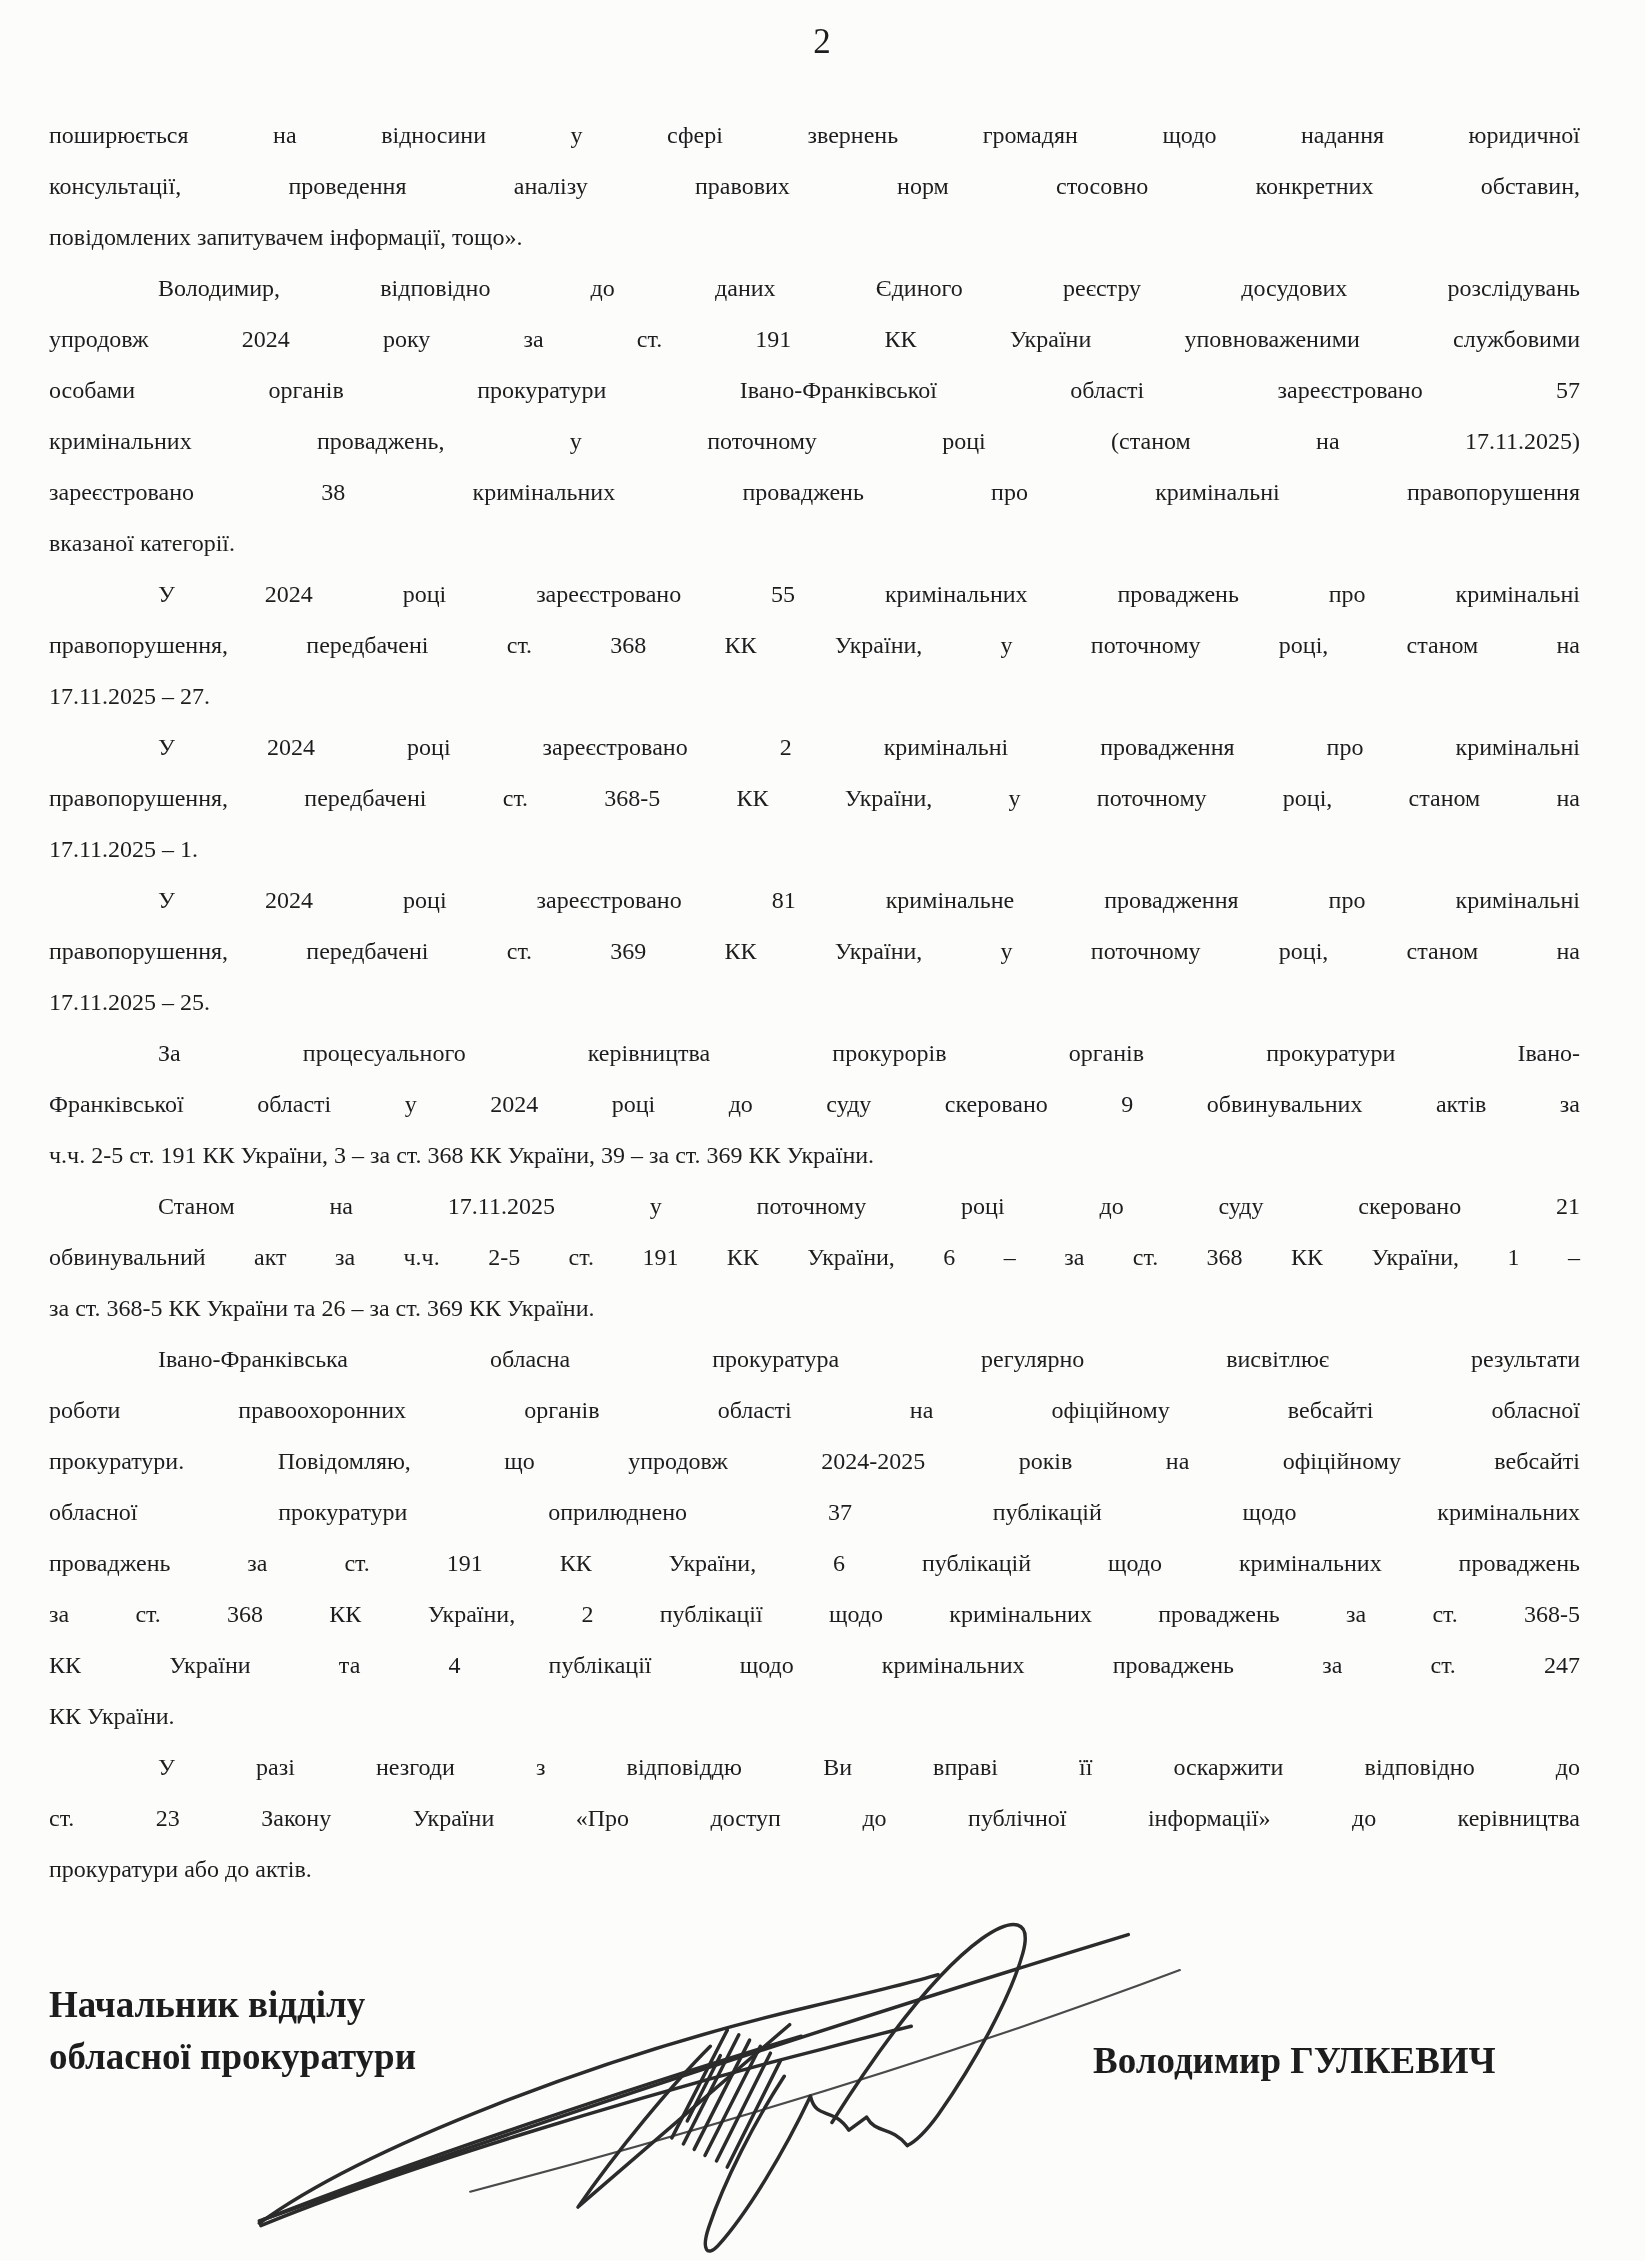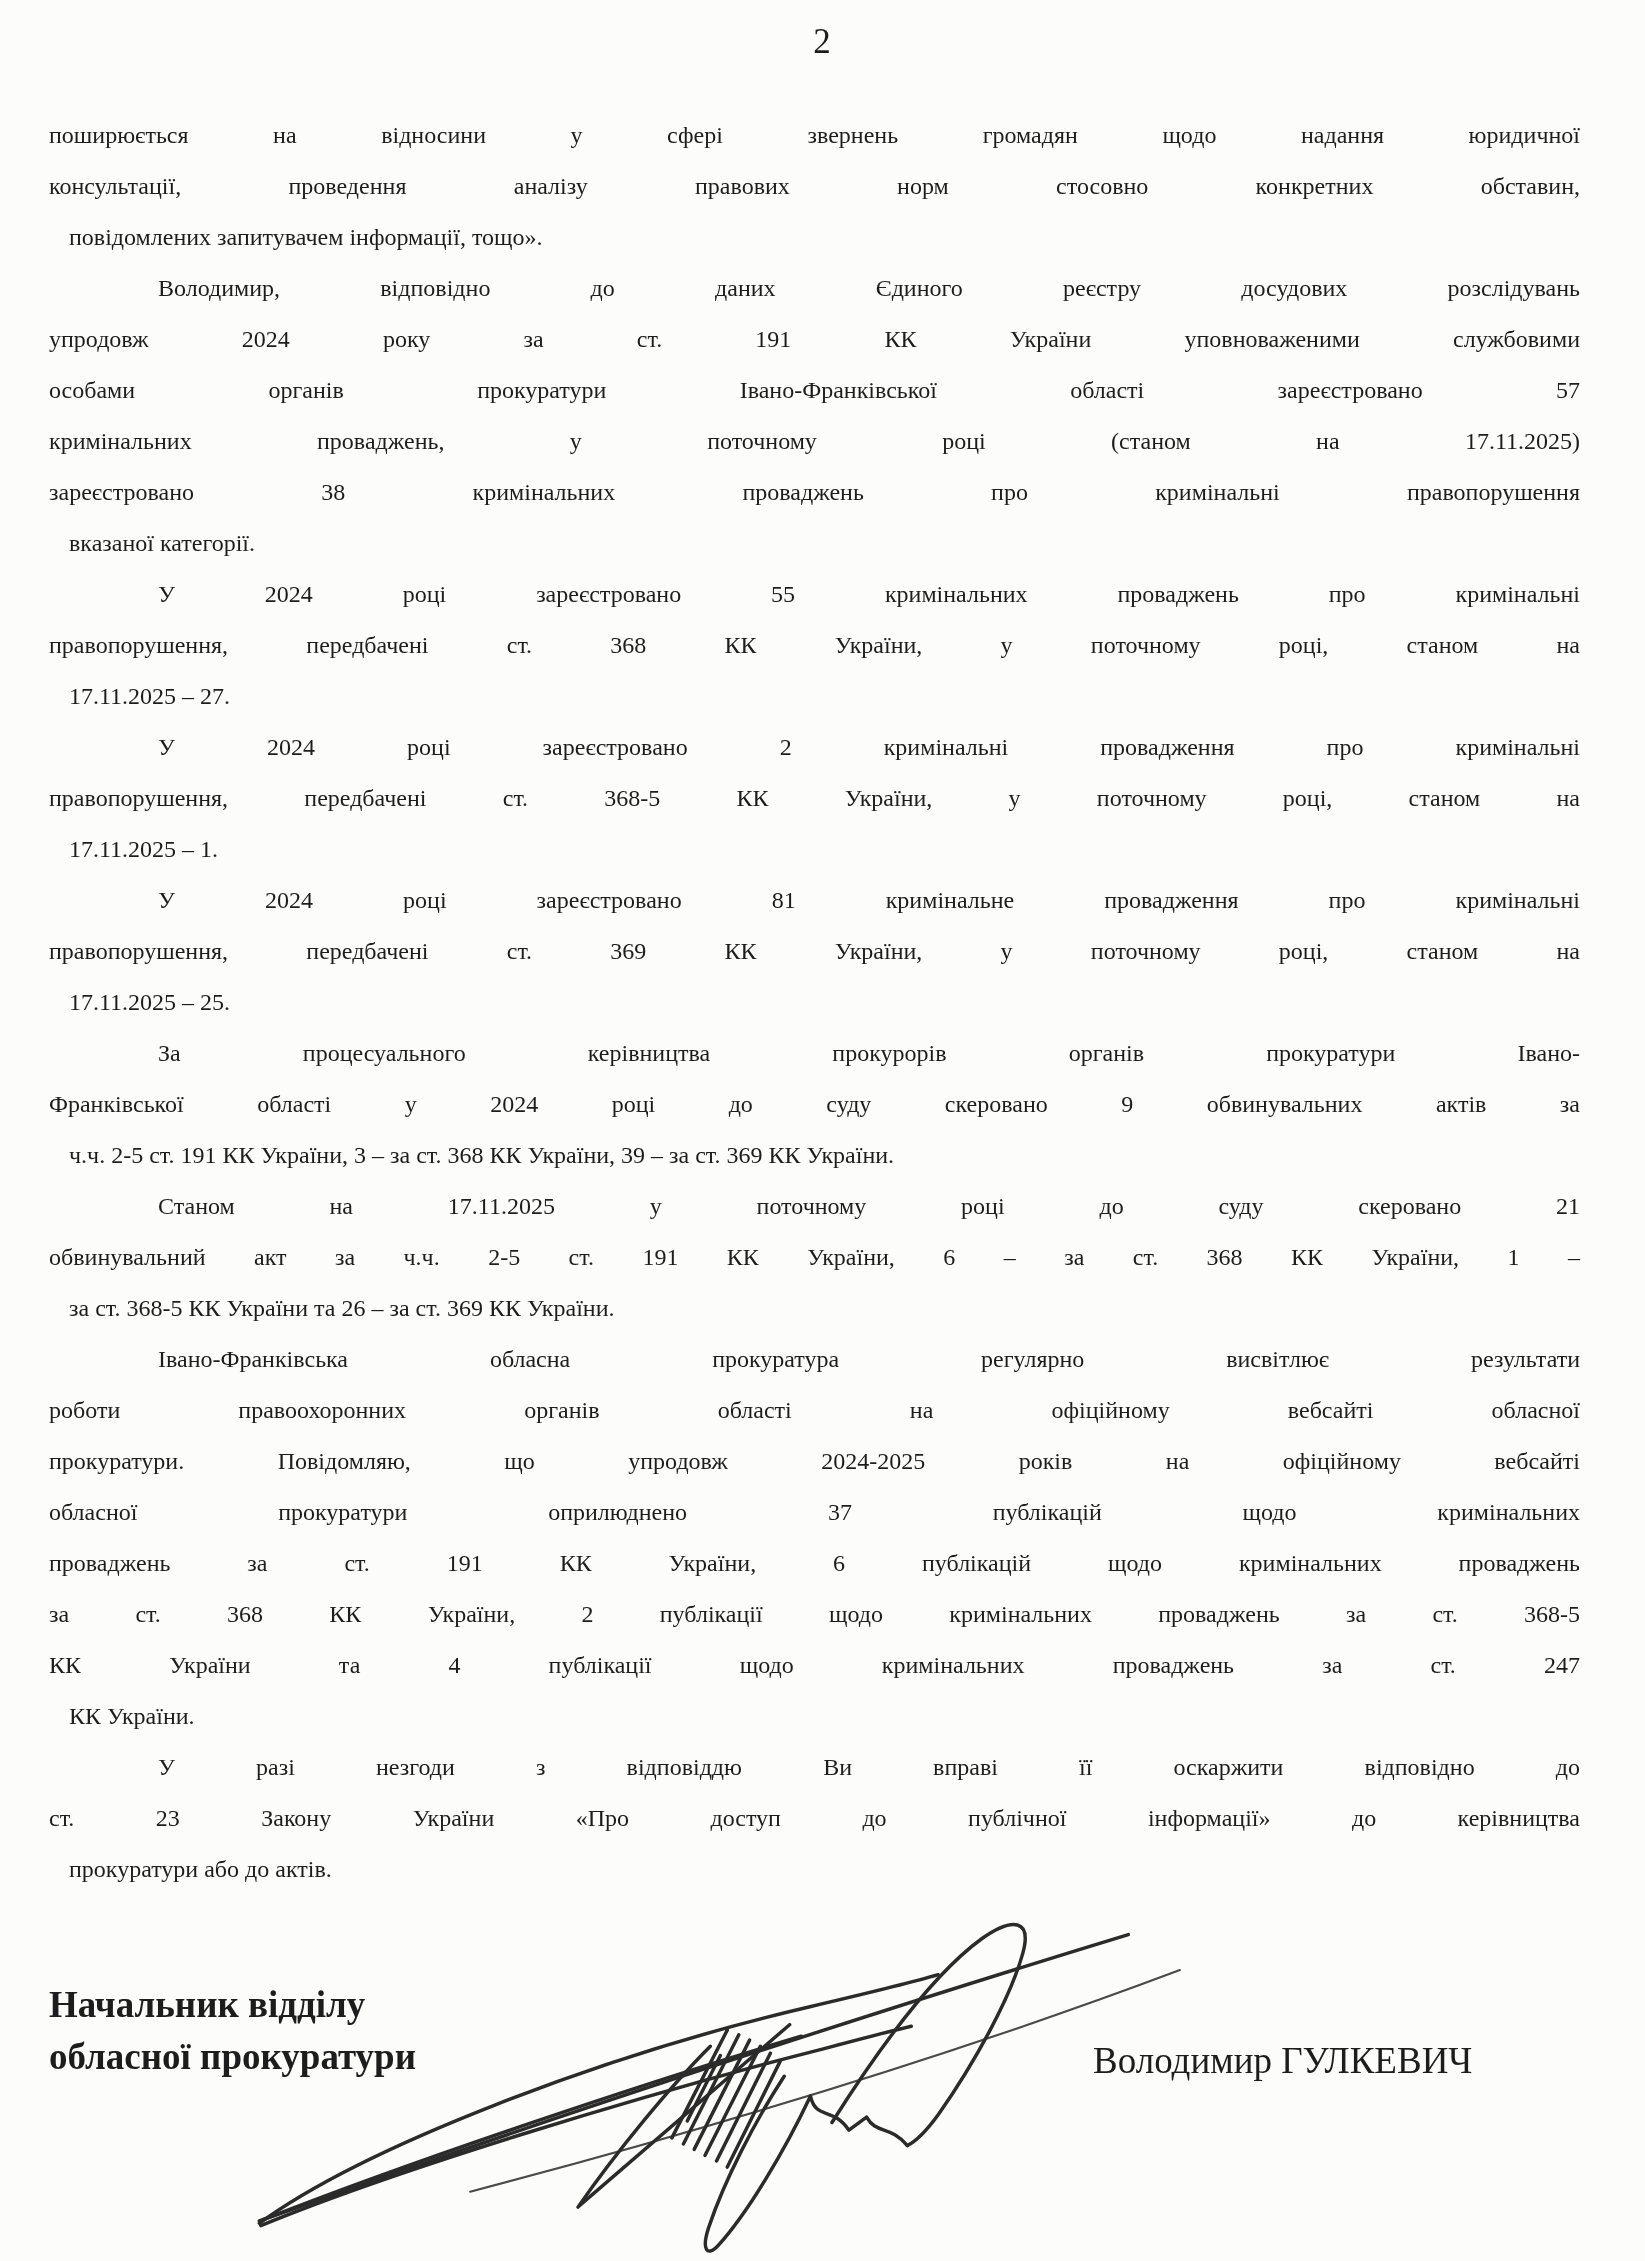--- a/index.html
+++ b/index.html
@@ -29,35 +29,34 @@
     height:51px;
     line-height:51px;
     text-align:justify;
     text-align-last:justify;
     white-space:normal;
     overflow:visible;
   }
   .line.last{
     text-align:left;
     text-align-last:left;
-    margin-left:20px;
   }
   .line.indent{
     text-indent:109px;
   }
   .sig-label{
     position:absolute;left:49px;top:1979px;
     font-size:37px;font-weight:bold;
     line-height:52px;
     white-space:nowrap;
     font-family:Liberation Serif, serif;
   }
   .sig-name{
     position:absolute;left:1093px;top:2039px;
-    font-size:37px;font-weight:normal;
+    font-size:37px;font-weight:bold;
     white-space:nowrap;
   }
   .sig-svg{
     position:absolute;left:216px;top:1890px;
     width:1001px;height:371px;
   }
   .sig-svg path{
     fill:none;
     stroke:#2b2b2b;
     stroke-width:4.5;

